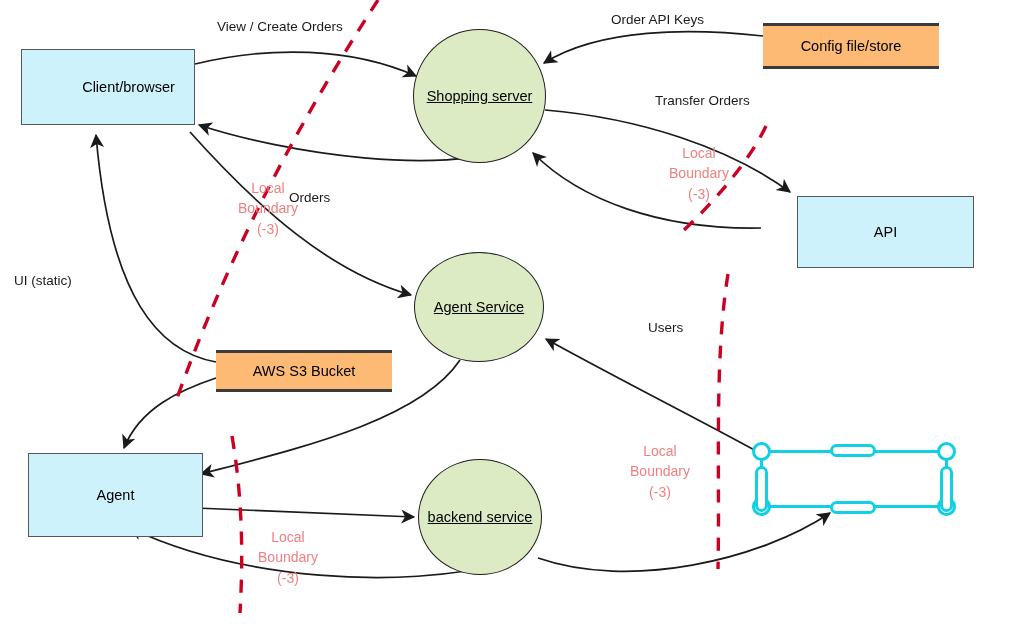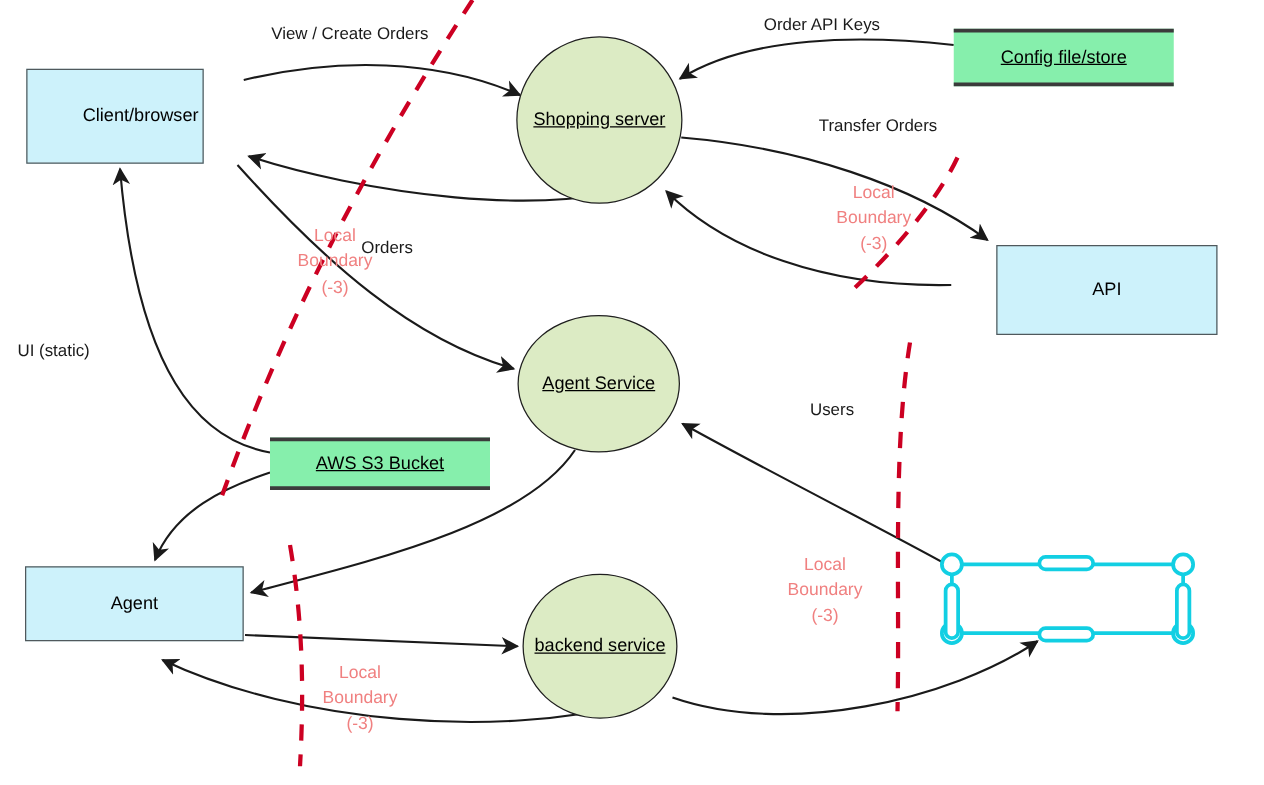--- a/index.html
+++ b/index.html
@@ -10,22 +10,22 @@
   svg#wires{position:absolute;left:0;top:0;width:1011px;height:628px;}
 
   .node{position:absolute;box-sizing:border-box;display:flex;
         align-items:center;justify-content:center;text-align:center;
         color:#000;font-size:14.5px;line-height:1.15;}
 
   
   .proc{background:#cdf2fb;border:1.6px solid #50595c;}
 
   
-  .store{background:#86efac;border:none;
-         border-top:3px solid #3b3b3b;border-bottom:3px solid #3b3b3b;text-decoration:underline;}
+  .store{background:#fdba74;border:none;
+         border-top:3px solid #3b3b3b;border-bottom:3px solid #3b3b3b;}
 
   
   .circle{background:#dcebc4;border:1.6px solid #1f1f1f;border-radius:50%;text-decoration:underline;}
 
   
   .elabel{position:absolute;font-size:13.5px;color:#1a1a1a;white-space:nowrap;}
 
   
   .blabel{position:absolute;font-size:14px;color:#f08080;
           text-align:center;line-height:1.45;white-space:pre-line;}
@@ -84,21 +84,21 @@
     </g>
 
     <g fill="none" stroke="#cc0022" stroke-width="3.4" stroke-dasharray="13 11" stroke-linecap="butt">
       <path d="M378,0 C300,120 230,250 176,401"></path>
       <path d="M766,126 C750,160 716,200 683,231"></path>
       <path d="M728,274 C714,360 720,470 718,569"></path>
       <path d="M232,436 C243,500 243,560 240,613"></path>
     </g>
   </svg>
 
-  <div class="node proc" style="left:21px;top:55px;width:142px;height:76px;padding-left:41px;">
+  <div class="node proc" style="left:21px;top:49px;width:174px;height:76px;padding-left:41px;">
     <span>Client/browser</span>
   </div>
 
   <div class="node circle" style="left:413px;top:29px;width:133px;height:134px;">
     <span>Shopping server</span>
   </div>
 
   <div class="node store" style="left:763px;top:23px;width:176px;height:46px;">
     <span>Config file/store</span>
   </div>
@@ -108,21 +108,21 @@
   </div>
 
   <div class="node circle" style="left:414px;top:252px;width:130px;height:110px;">
     <span>Agent Service</span>
   </div>
 
   <div class="node store" style="left:216px;top:350px;width:176px;height:42px;">
     <span>AWS S3 Bucket</span>
   </div>
 
-  <div class="node proc" style="left:20px;top:453px;width:175px;height:60px;">
+  <div class="node proc" style="left:28px;top:453px;width:175px;height:84px;">
     <span>Agent</span>
   </div>
 
   <div class="node circle" style="left:418px;top:459px;width:124px;height:116px;">
     <span>backend service</span>
   </div>
 
 
   <div class="sel-wrap" style="left:752px;top:442px;width:204px;height:74px;">
     <div class="sel-outline" style="left:8px;top:8px;right:8px;bottom:8px;"></div>

